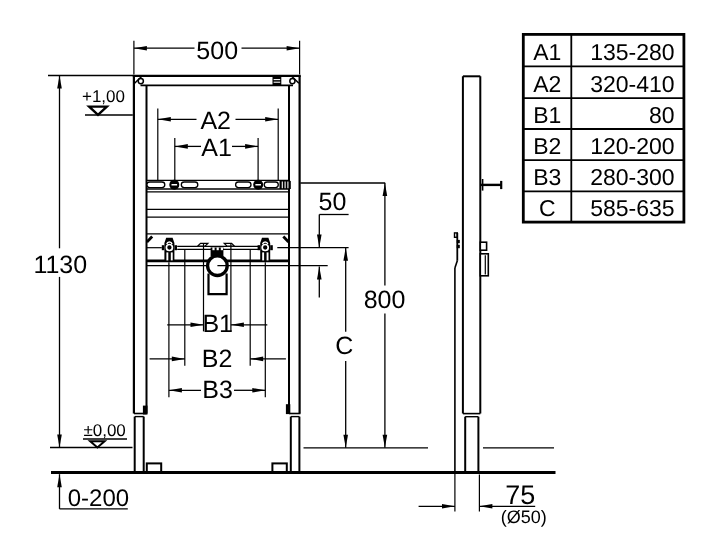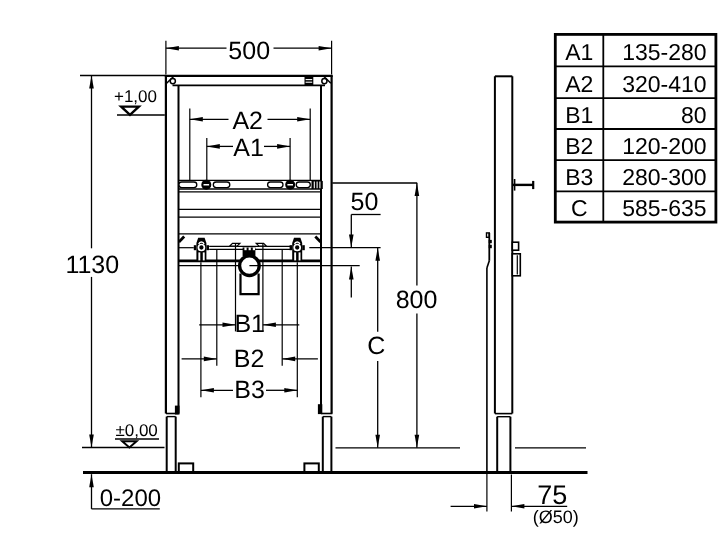--- a/index.html
+++ b/index.html
@@ -8,21 +8,20 @@
     background: #ffffff;
   }
   #stage {
     transform: translateZ(0);
     will-change: transform;
     position: relative;
     width: 599px;
     height: 559px;
     background: #ffffff;
     font-family: "Liberation Sans", sans-serif;
-    margin-left: 32px;
   }
   svg text {
     font-family: "Liberation Sans", sans-serif;
     fill: #000000;
     text-rendering: geometricPrecision;
     -webkit-font-smoothing: antialiased;
   }
   #stage svg { text-rendering: geometricPrecision; }
   .dimtext { font-size: 25px; }
   .dimtext-small { font-size: 17px; }

